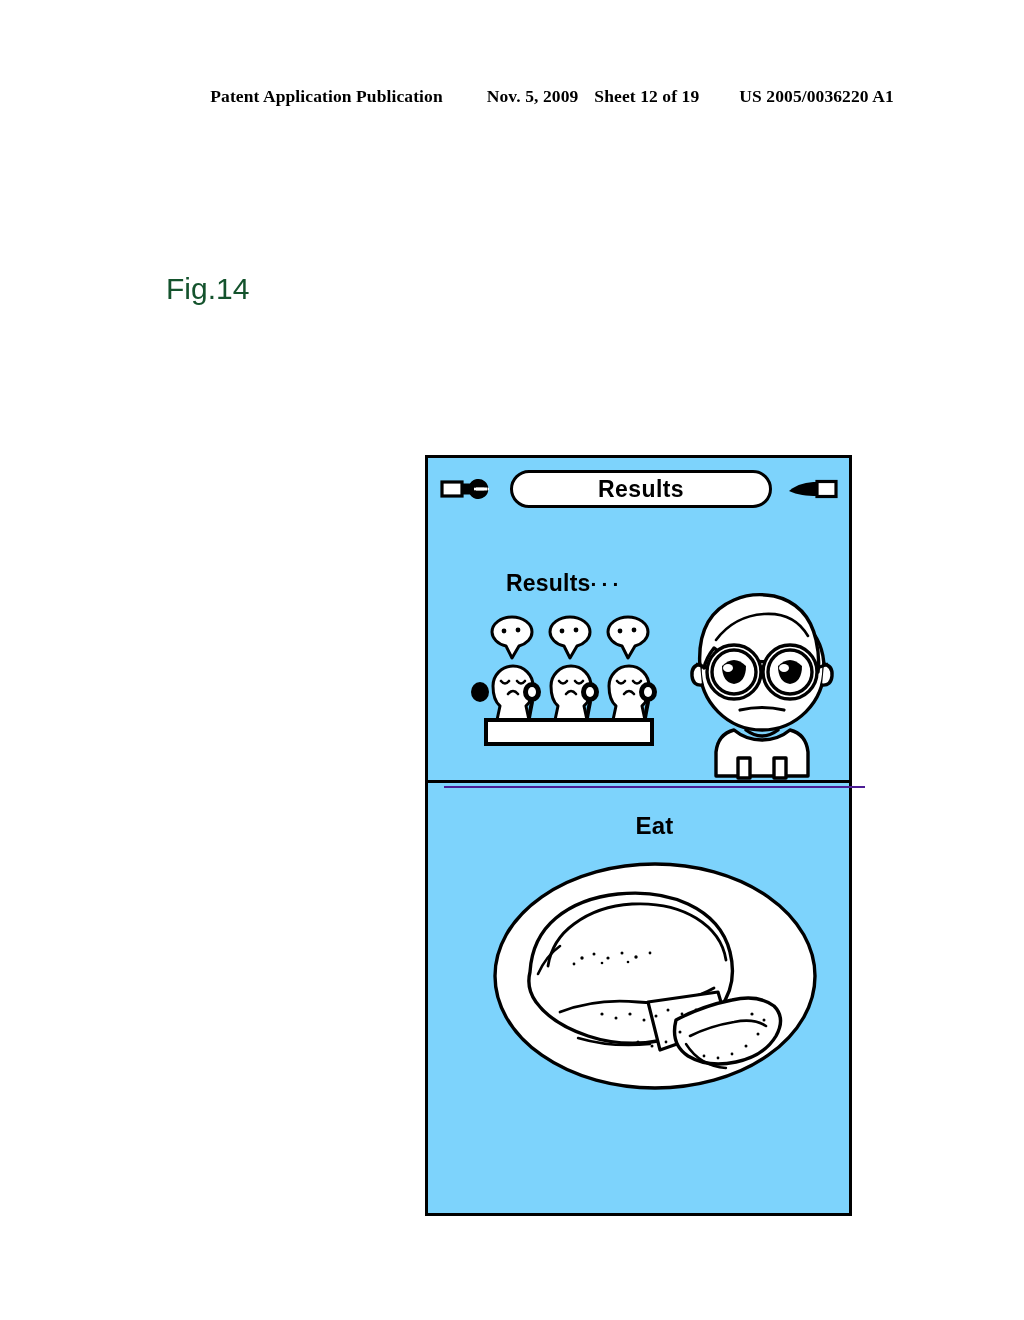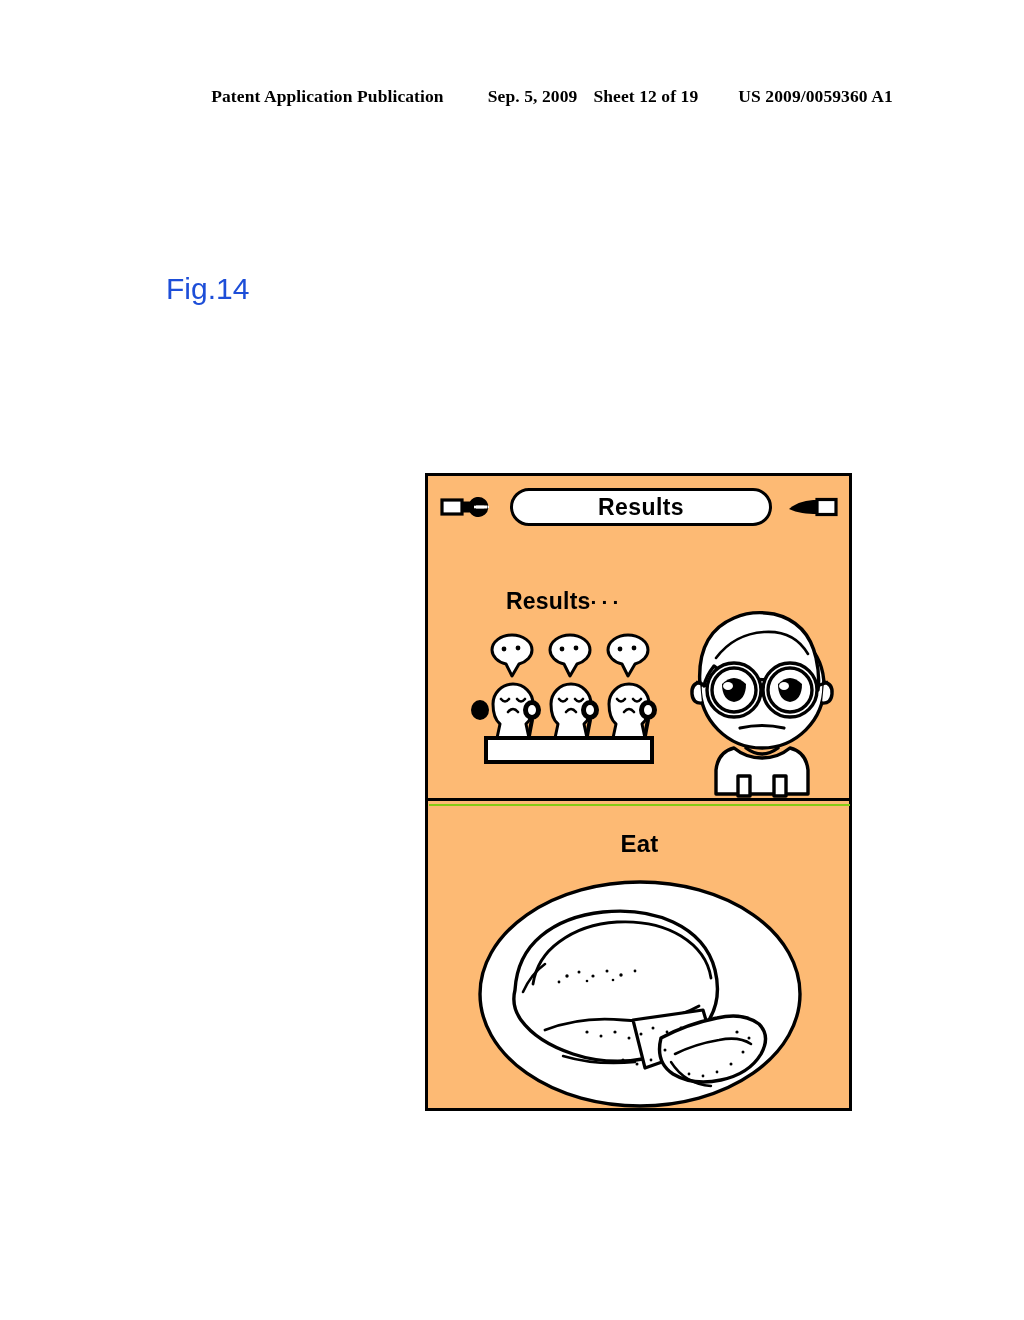--- a/index.html
+++ b/index.html
@@ -40,51 +40,50 @@
 
   
   .fig-label {
     position: absolute;
     left: 166px;
     top: 272px;
     font-family: "Liberation Sans", sans-serif;
     font-weight: 400;
     font-size: 30px;
     letter-spacing: 0px;
-    color: #1d4ed8;
+    color: #14532d;
   }
 
   
   .device {
     position: absolute;
     left: 425px;
     top: 455px;
     width: 427px;
-    height: 638px;
+    height: 761px;
     border: 3px solid #000;
     box-sizing: border-box;
-    background: #fdba74;
-    margin-top: 18px;
+    background: #7dd3fc;
   }
   .screen-top {
     position: absolute;
     left: 0; top: 0;
     width: 100%;
     height: 325px;
     box-sizing: border-box;
     border-bottom: 3px solid #000;
     overflow: hidden;
   }
   .screen-bottom {
     position: absolute;
-    left: 1px; top: 328px;
+    left: 16px; top: 328px;
     width: 100%;
     height: 319px;
     box-sizing: border-box;
-    border-top: 2px solid #84cc16;
+    border-top: 2px solid #4c1d95;
     overflow: hidden;
   }
 
   
   .topbar {
     position: absolute;
     left: 0; top: 0;
     width: 100%;
     height: 62px;
   }
@@ -182,25 +181,25 @@
   }
 
   svg { display: block; overflow: visible; }
 </style>
 </head>
 <body>
 
 <div class="pat-header">
   <span class="seg">Patent Application Publication</span>
   <span class="gap-wide"></span>
-  <span class="seg">Sep. 5, 2009</span>
+  <span class="seg">Nov. 5, 2009</span>
   <span class="gap-mid"></span>
   <span class="seg">Sheet 12 of 19</span>
   <span class="gap-big"></span>
-  <span class="seg">US 2009/0059360 A1</span>
+  <span class="seg">US 2005/0036220 A1</span>
 </div>
 
 <div class="fig-label">Fig.14</div>
 
 <div class="device">
 
   <div class="screen-top">
 
     <div class="topbar">
 

